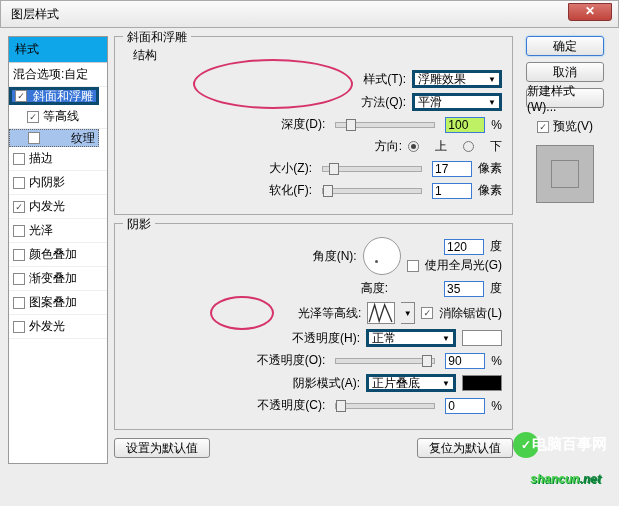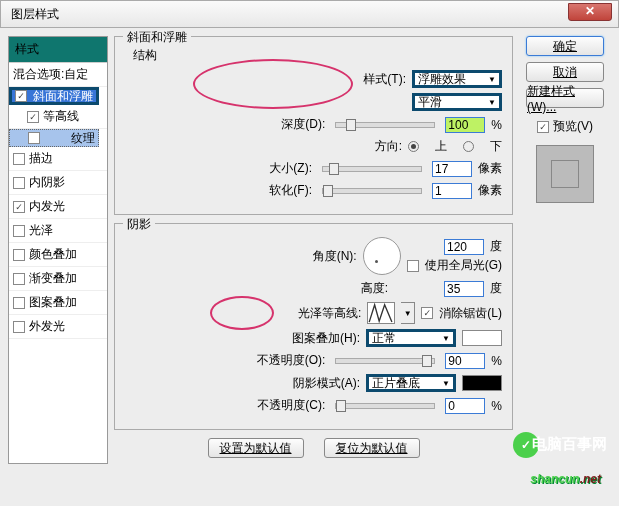--- a/index.html
+++ b/index.html
@@ -1,21 +1,21 @@
 <!DOCTYPE html>
 <html><head>
 <meta charset="utf-8">
 <style>
 * { box-sizing: border-box; margin: 0; padding: 0; font-family: "Microsoft YaHei", SimSun, sans-serif; font-size: 12px; }
 body { background: #ededed; width: 619px; height: 506px; overflow: hidden; position: relative; }
 .titlebar { background: linear-gradient(#fafafa, #e8e8e8); height: 28px; border: 1px solid #aaa; display: flex; align-items: center; padding-left: 10px; position: relative; }
 .close-x { position: absolute; right: 6px; top: 2px; width: 44px; height: 18px; background: linear-gradient(#d8766f,#c0443b); border: 1px solid #833; border-radius: 0 0 3px 3px; color: #fff; text-align: center; line-height: 15px; font-weight: bold; }
 .dlg-body { display: flex; padding: 8px; gap: 6px; }
 .sidebar { width: 100px; border: 1px solid #999; background: #fff; }
-.side-head { background: #0f766e; border-bottom: 1px solid #ccc; padding: 4px 6px; }
+.side-head { background: #0ea5e9; border-bottom: 1px solid #ccc; padding: 4px 6px; }
 .side-item { display: flex; align-items: center; gap: 4px; padding: 3px 4px; border-bottom: 1px solid #eee; cursor: default; }
 .side-item.sel { background: #3875d7; color: #fff; }
 .side-item.sub { padding-left: 18px; }
 .side-item.sub.sel { background: #a7c4ec; color: #000; border: 1px dotted #666; }
 .side-chk { width: 12px; height: 12px; border: 1px solid #888; background: #fff; display: inline-flex; align-items: center; justify-content: center; font-size: 9px; color: #444; }
 .side-chk.on::after { content: "✓"; }
 .main { flex: 1; }
 .fset { border: 1px solid #aaa; padding: 8px 10px 10px; margin-bottom: 8px; position: relative; }
 .fset-title { position: absolute; top: -8px; left: 8px; background: #ededed; padding: 0 4px; }
 .sub-title { margin: 2px 0 6px 8px; }
@@ -33,28 +33,28 @@
 .radio.on::after { content: ""; width: 5px; height: 5px; background: #444; border-radius: 50%; }
 .angle-widget { width: 38px; height: 38px; border: 1px solid #999; border-radius: 50%; position: relative; background: #fff; }
 .angle-widget::after { content: ""; position: absolute; width: 3px; height: 3px; background: #555; left: 11px; top: 22px; border-radius: 50%; }
 .gloss-contour { width: 28px; height: 22px; border: 1px solid #888; background: #fff; position: relative; display: inline-block; }
 .gloss-contour svg { width: 100%; height: 100%; }
 .gloss-drop { width: 14px; height: 22px; border: 1px solid #888; border-left: none; background: #eee; display: inline-flex; align-items: center; justify-content: center; font-size: 8px; }
 .chk { width: 12px; height: 12px; border: 1px solid #888; background: #fff; display: inline-flex; align-items: center; justify-content: center; font-size: 9px; color: #444; }
 .chk.on::after { content: "✓"; }
 .swatch { width: 40px; height: 16px; border: 1px solid #888; background: #fff; }
 .swatch.black { background: #000; }
-.btn { width: 78px; height: 20px; background: linear-gradient(#fdfdfd,#e5e5e5); border: 1px solid #888; border-radius: 3px; margin-bottom: 6px; display: flex; align-items: center; justify-content: center; cursor: default; text-decoration: underline; }
+.btn { width: 78px; height: 20px; background: linear-gradient(#fdfdfd,#e5e5e5); border: 1px solid #888; border-radius: 3px; margin-bottom: 6px; display: flex; align-items: center; justify-content: center; cursor: default; }
 .btn.focus { border: 1px solid #3b7bd6; box-shadow: 0 0 2px #6bf; }
 .rightcol { width: 92px; display: flex; flex-direction: column; align-items: center; }
 .preview-chk { display: flex; align-items: center; gap: 4px; margin: 4px 0; }
 .preview-box { width: 58px; height: 58px; background: #bbb; border: 1px solid #888; display: flex; align-items: center; justify-content: center; margin-top: 6px; }
 .preview-box .inner { width: 28px; height: 28px; border: 1px solid #888; }
 .oval { position: absolute; border: 2px solid #d6336c; border-radius: 50%; pointer-events: none; }
-.bottom-btns { display: flex; gap: 20px; justify-content: center; margin-top: 8px; }
+.bottom-btns { display: flex; gap: 20px; justify-content: space-between; margin-top: 8px; }
 .bottom-btns .btn { width: 96px; }
 .watermark { position: absolute; right: 18px; bottom: 18px; color: #4bd04b; font-weight: bold; font-size: 18px; text-shadow: 1px 1px 0 #083; font-style: italic; }
 .wm-icon { position: absolute; right: 80px; bottom: 48px; width: 26px; height: 26px; background: #4bd04b; border-radius: 50%; color: #fff; display: flex; align-items: center; justify-content: center; font-weight: bold; }
 .wm-text { position: absolute; right: 12px; bottom: 52px; color: #fff; font-size: 15px; font-weight: bold; }
 </style>
 </head>
 <body>
 
 <div class="titlebar">
   <span>图层样式</span>
@@ -119,20 +119,21 @@
       <div class="sub-title">结构</div>
 
       <div class="row">
         <span class="lbl">样式(T):</span>
         <div class="sel">
             <span>浮雕效果</span>
             <span class="tri">▼</span>
           </div>
       </div>
       <div class="row">
+        <span class="lbl">方法(Q):</span>
         <div class="sel">
             <span>平滑</span>
             <span class="tri">▼</span>
           </div>
       </div>
       <div class="oval" style="left:78px; top:22px; width:160px; height:50px;"></div>
 
       <div class="row">
         <span class="lbl">深度(D):</span>
         <div class="slider">
@@ -194,21 +195,21 @@
         <span class="lbl">光泽等高线:</span>
         <span class="gloss-contour"><svg viewBox="0 0 28 22">
               <path d="M1 21 L7 2 L12 20 L18 2 L26 21" fill="none" stroke="#333" stroke-width="1.5"></path>
             </svg></span>
           <span class="gloss-drop">▼</span>
         <span class="chk on"></span>
         <span>消除锯齿(L)</span>
         <div class="oval" style="left:76px; top:-6px; width:64px; height:34px;"></div>
       </div>
       <div class="row">
-        <span class="lbl">图案叠加(H):</span>
+        <span class="lbl">不透明度(H):</span>
         <div class="sel">
             <span>正常</span>
             <span class="tri">▼</span>
           </div>
         <span class="swatch"></span>
       </div>
       <div class="row">
         <span class="lbl">不透明度(O):</span>
         <div class="slider">
             <div class="thumb" style="left:86px;"></div>
@@ -259,13 +260,13 @@
       <span>预览(V)</span>
     </div>
     <div class="preview-box">
         <div class="inner"></div>
       </div>
   </div>
 </div>
 
 <div class="wm-icon">✓</div>
 <div class="wm-text">电脑百事网</div>
-<div class="watermark"><span>shancun</span><span style="color:#7f1d1d;">.net</span></div>
+<div class="watermark"><span>shancun</span><span style="color:#15803d;">.net</span></div>
 
 </body></html>

